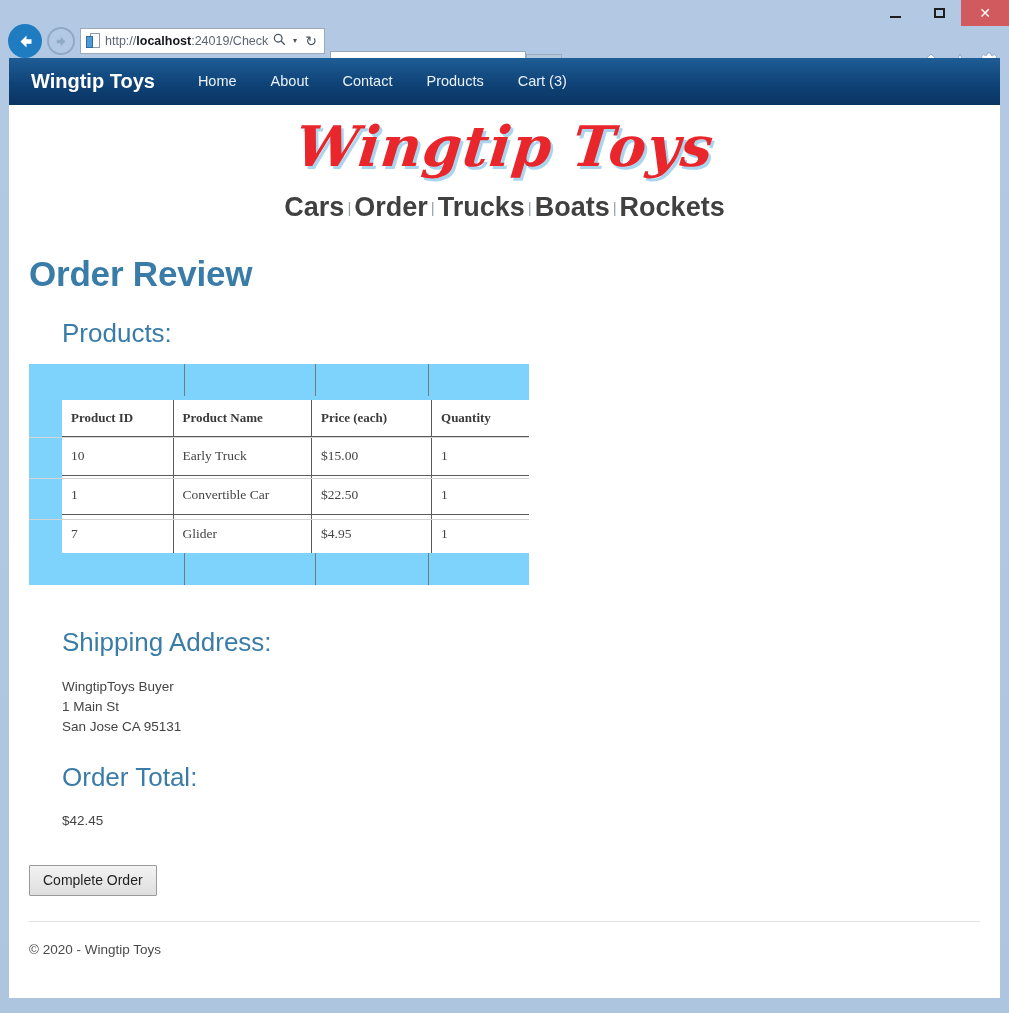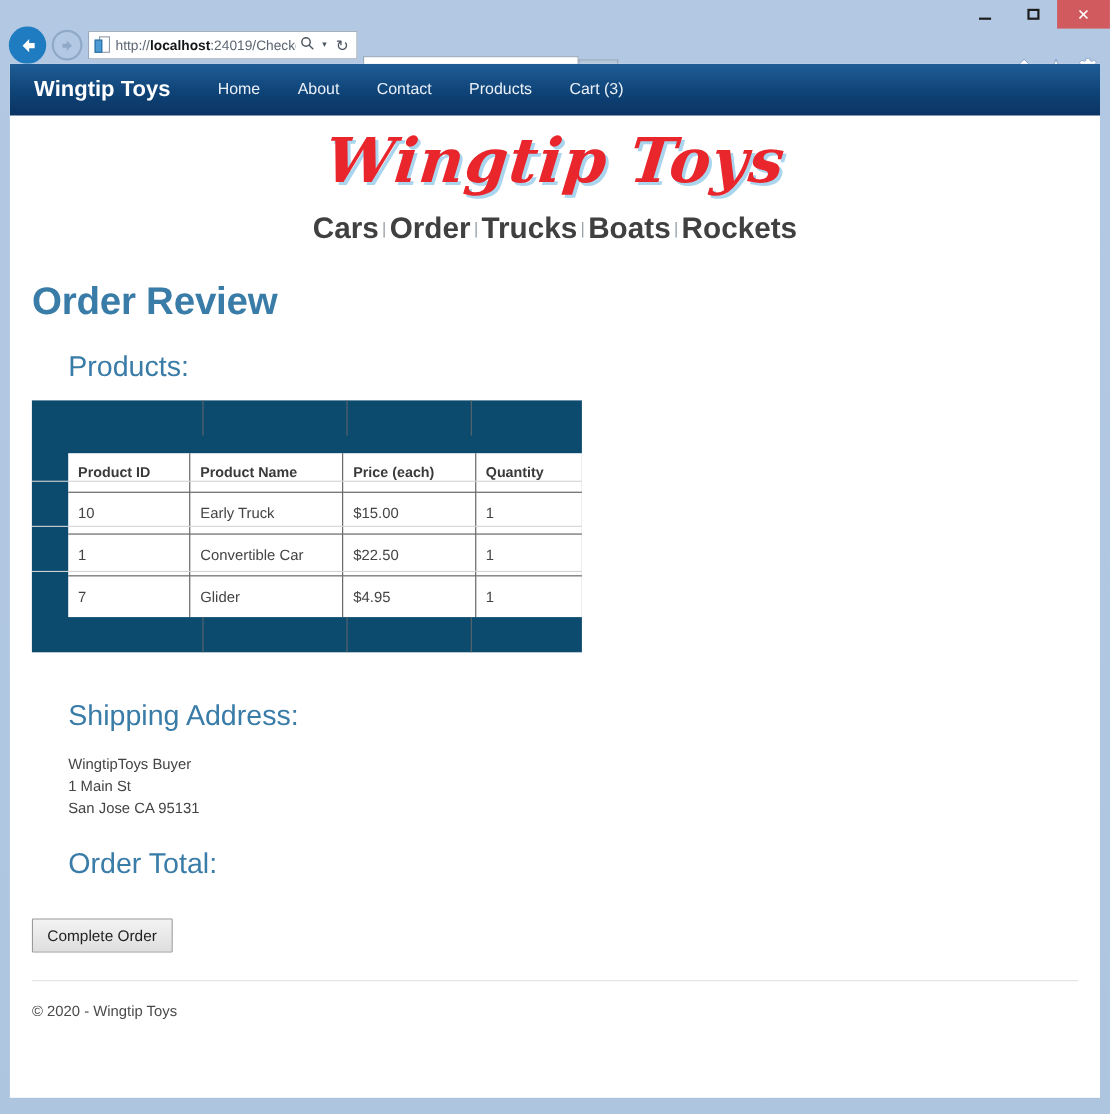--- a/index.html
+++ b/index.html
@@ -327,24 +327,25 @@
     font-size: 26px;
     font-weight: 400;
     margin: 25px 0 0 33px;
     line-height: 1.2;
   }
 
   
   #products-panel {
     margin: 15px 0 0 0;
     width: 500px;
-    background: #0c4a6e;
-    padding: 48px 0 32px 0;
+    background: #7dd3fc;
+    padding: 36px 0 32px 0;
     box-sizing: border-box;
     position: relative;
+    font-family: Liberation Serif, serif;
   }
   #products-grid {
     border-collapse: collapse;
     margin-left: 33px;
     background: #ffffff;
     font-size: 13px;
     color: #3c3c3c;
   }
   #products-grid th {
     text-align: left;
@@ -584,20 +585,23 @@
       <h2 class="section-heading" style="margin-top:42px;">Shipping Address:</h2>
 
       <div class="info-block">
         <div>WingtipToys Buyer</div>
         <div>1 Main St</div>
         <div>San Jose CA 95131</div>
       </div>
 
       <h2 class="section-heading" style="margin-top:25px;">Order Total:</h2>
 
+      <div class="info-block">
+        <div>$42.45</div>
+      </div>
 
       <div id="order-actions">
         <button id="complete-order-button">Complete Order</button>
       </div>
 
       <hr id="footer-divider">
 
       <div id="site-footer">
         <span>© 2020 - Wingtip Toys</span>
       </div>

